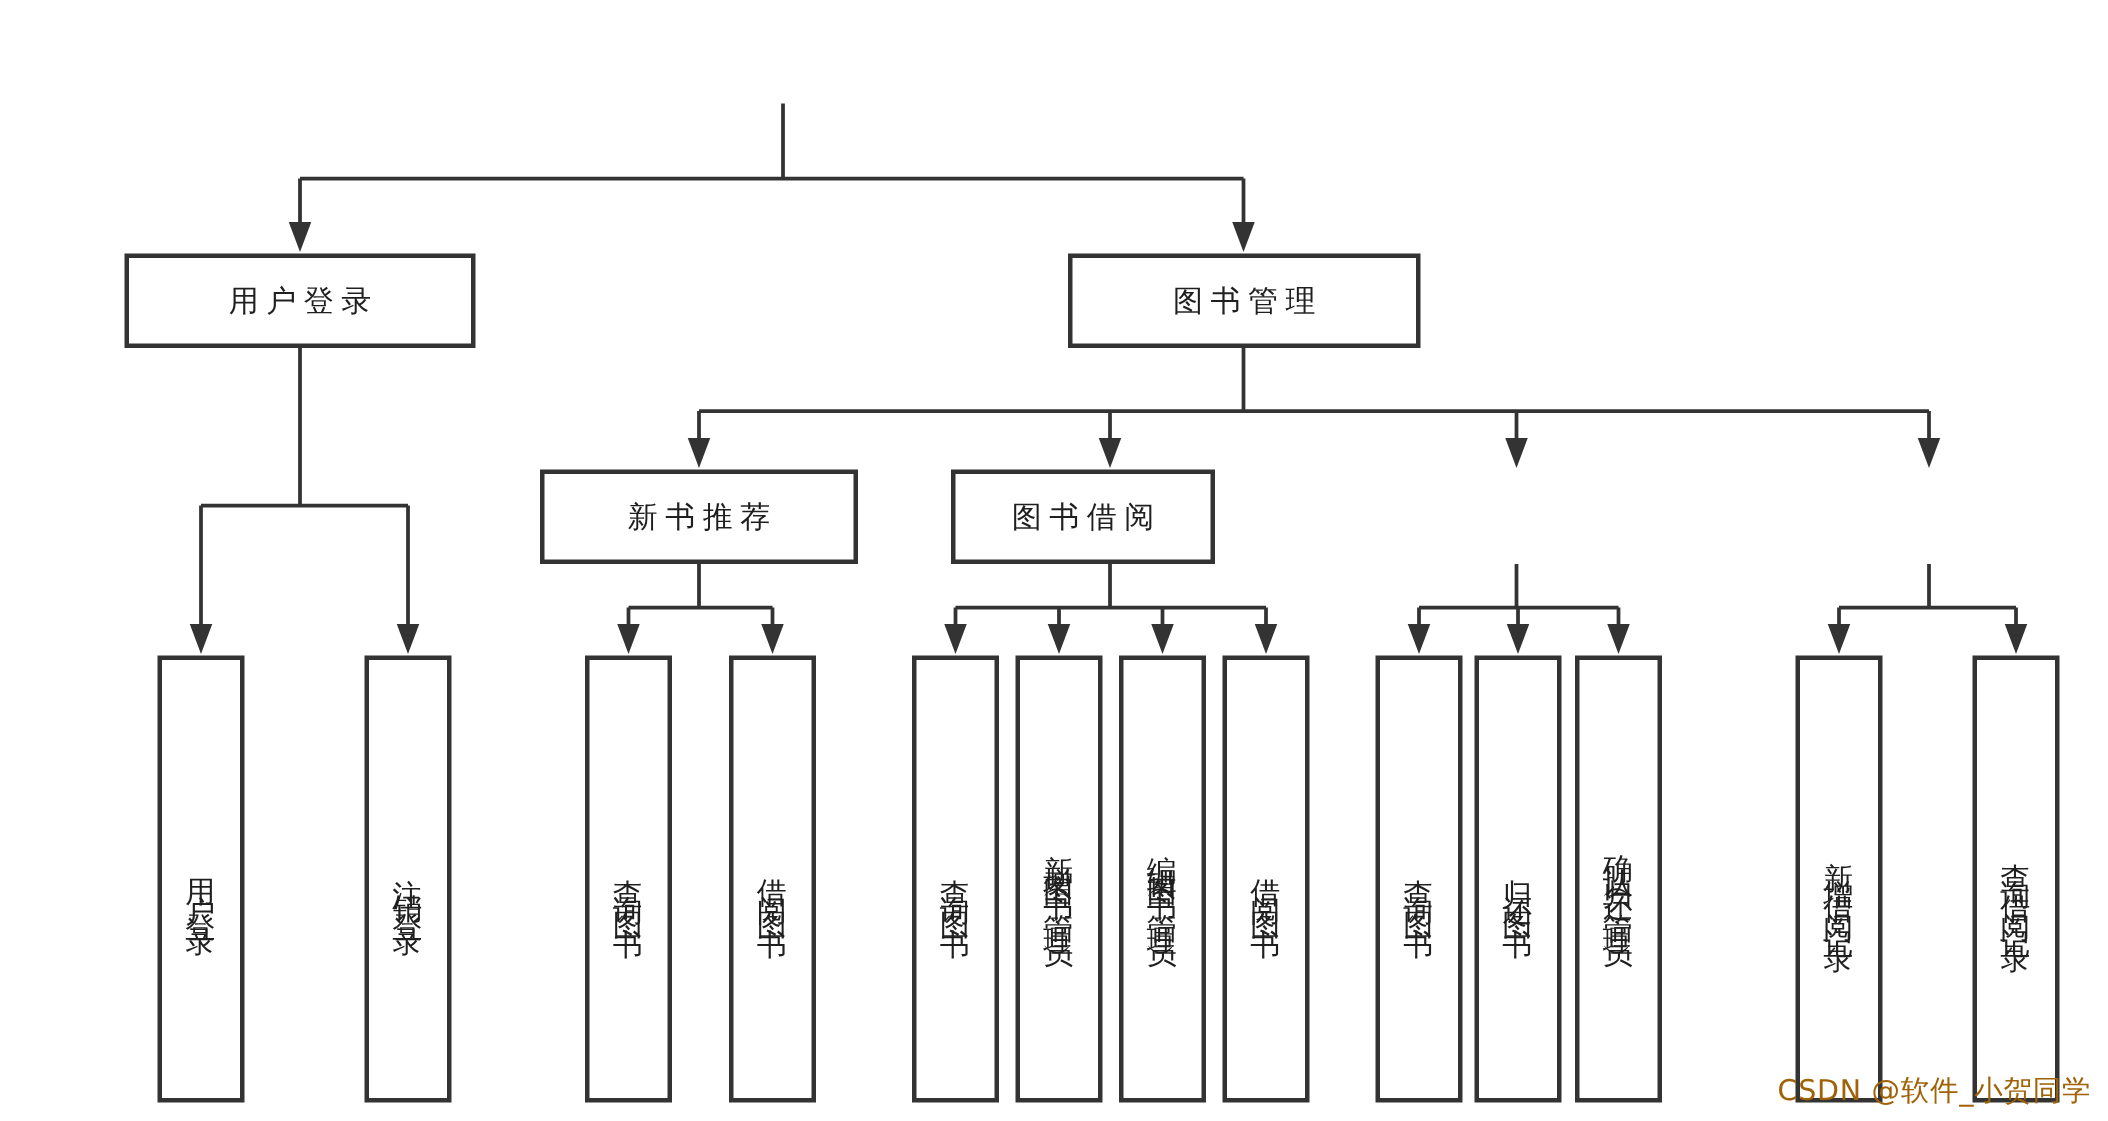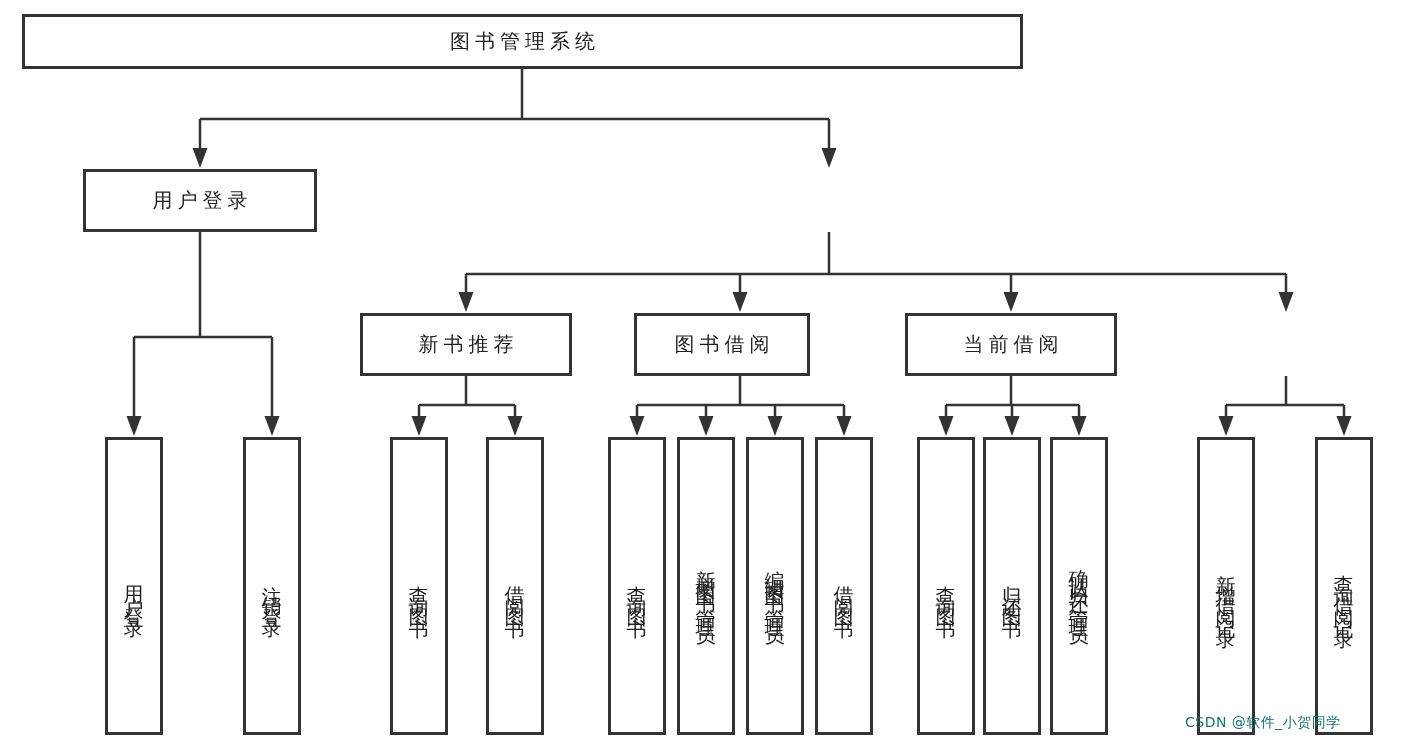--- a/index.html
+++ b/index.html
@@ -26,21 +26,21 @@
     display:flex;align-items:center;justify-content:center;
   }
   .vtext{
     writing-mode:vertical-rl;text-orientation:mixed;line-height:1;
     font-size:20px;letter-spacing:11px;color:#1f1f1f;white-space:nowrap;
     padding-top:11px; 
   }
   .vtext.long{letter-spacing:8px;padding-top:8px;}
   .watermark{
     position:absolute;left:1185px;top:714px;z-index:5;
-    font-size:14px;letter-spacing:0.5px;color:#0f766e;white-space:nowrap;
+    font-size:19px;letter-spacing:0.5px;color:#a16207;white-space:nowrap;
   }
 </style>
 </head>
 <body>
 
 <div class="stage">
 
   <svg class="wires" width="1405" height="747" viewBox="0 0 1405 747">
     <path fill="none" stroke="#333333" stroke-width="2.5" d="
       M522,69 V119 M200,119 H829 M200,119 V152 M829,119 V152
@@ -56,36 +56,33 @@
       M1003.5,292 h15 L1011,312 Z M1278.5,292 h15 L1286,312 Z
       M126.5,416 h15 L134,436 Z  M264.5,416 h15 L272,436 Z
       M411.5,416 h15 L419,436 Z  M507.5,416 h15 L515,436 Z
       M629.5,416 h15 L637,436 Z  M698.5,416 h15 L706,436 Z
       M767.5,416 h15 L775,436 Z  M836.5,416 h15 L844,436 Z
       M938.5,416 h15 L946,436 Z  M1004.5,416 h15 L1012,436 Z
       M1071.5,416 h15 L1079,436 Z M1218.5,416 h15 L1226,436 Z
       M1336.5,416 h15 L1344,436 Z"></path>
   </svg>
 
-  <div class="node" style="left:22px;top:14px;width:1001px;height:55px">
-    <span class="hlabel">图书管理系统</span>
-  </div>
 
   <div class="node lvl2" style="left:83px;width:234px">
     <span class="hlabel">用户登录</span>
+  </div>
+  <div class="node lvl2" style="left:712px;width:235px">
+    <span class="hlabel">图书管理</span>
   </div>
 
   <div class="node lvl3" style="left:360px;width:212px">
     <span class="hlabel">新书推荐</span>
   </div>
   <div class="node lvl3" style="left:634px;width:176px">
     <span class="hlabel">图书借阅</span>
-  </div>
-  <div class="node lvl3" style="left:905px;width:212px">
-    <span class="hlabel">当前借阅</span>
   </div>
 
   <div class="leaf" style="left:105px">
     <span class="vtext">用户登录</span>
   </div>
   <div class="leaf" style="left:243px">
     <span class="vtext">注销登录</span>
   </div>
 
   <div class="leaf" style="left:390px">

